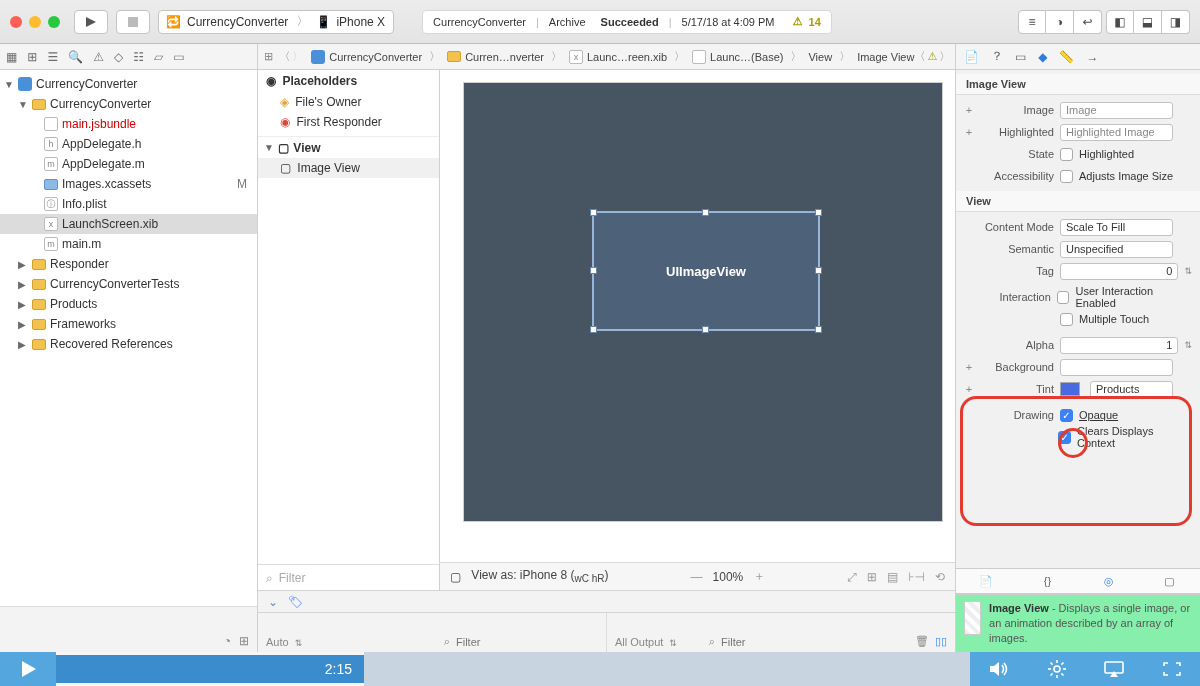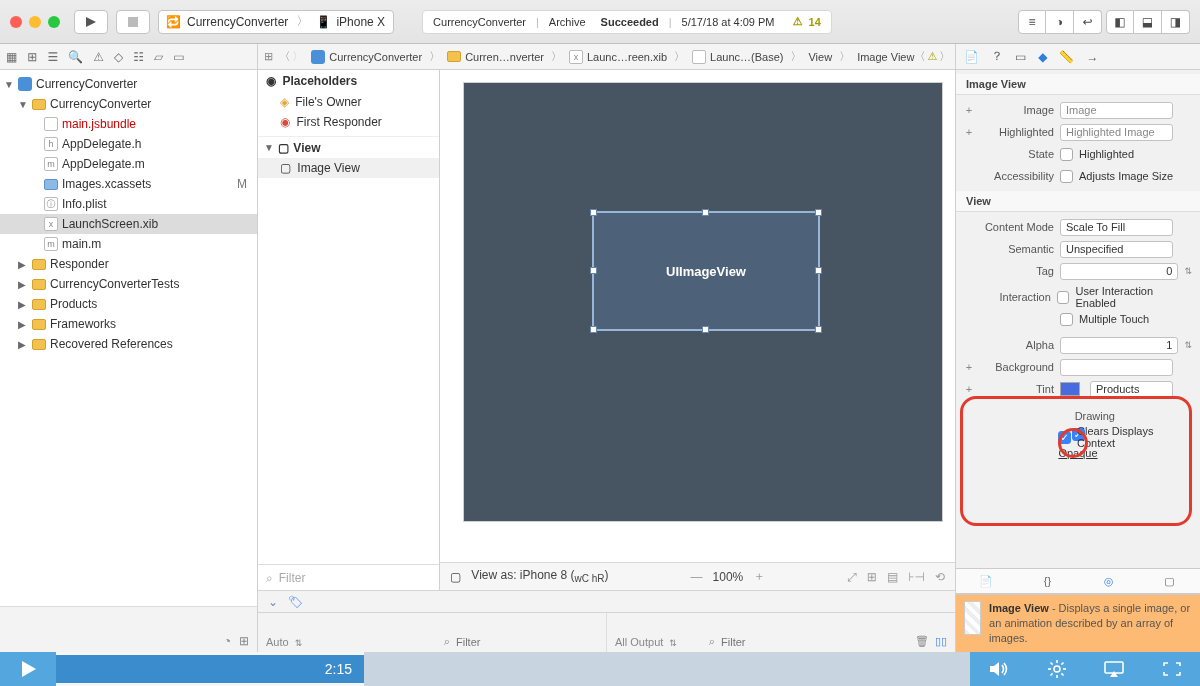--- a/index.html
+++ b/index.html
@@ -80,21 +80,21 @@
 .form{padding:4px 8px;}
 .frow{display:flex;align-items:center;height:22px;gap:6px;}
 .frow label{width:74px;text-align:right;color:#555;}
 .ctrl{flex:1;height:17px;border:1px solid #c2c2c2;border-radius:3px;background:#fff;font-size:11px;padding:0 5px;color:#888;display:flex;align-items:center;}
 .ctrl.sel2{color:#333;background:#fff;position:relative;}
 .chk{width:13px;height:13px;border:1px solid #aaa;border-radius:3px;background:#fff;display:inline-flex;align-items:center;justify-content:center;color:#fff;font-size:10px;}
 .chk.on{background:#3b82f6;border-color:#3b82f6;}
 .tint-sw{width:20px;height:14px;border:1px solid #aaa;background:#4a6bdf;display:inline-block;margin-right:4px;}
 .plus{color:#888;width:10px;text-align:center;}
 
-.objlib{border-top:1px solid #ccc;background:#fdba74;padding:6px 8px;display:flex;gap:8px;align-items:flex-start;}
+.objlib{border-top:1px solid #ccc;background:#86efac;padding:6px 8px;display:flex;gap:8px;align-items:flex-start;}
 .objthumb{width:34px;height:34px;border:1px solid #ccc;background:repeating-linear-gradient(45deg,#eee,#eee 4px,#fff 4px,#fff 8px);}
 .objtext{font-size:11px;color:#555;line-height:1.35;}
 .objtext b{color:#333;}
 .highlight-circle{position:absolute;border:3px solid #e23b2e;border-radius:50%;pointer-events:none;}
 .highlight-rect{position:absolute;border:3px solid #e23b2e;border-radius:16px;pointer-events:none;}
 
 
 .video { position:absolute; left:0; right:0; bottom:0; height:34px; display:flex; align-items:center; pointer-events:auto; }
 .video .blueseg{height:34px;background:#54a6df;}
 .video .play{width:56px;display:flex;align-items:center;justify-content:center;color:#fff;}
@@ -450,21 +450,21 @@
           </div>
         <div class="frow">
             <span class="plus">+</span>
             <label>Tint</label>
             <span class="tint-sw"></span>
             <div class="ctrl sel2">
               <span>Products</span>
             </div>
             <div class="blue-end"></div>
           </div>
-        <div class="frow" style="margin-top:4px;flex-direction:column;">
+        <div class="frow" style="margin-top:4px;">
             <span class="plus"></span>
             <label>Drawing</label>
             <span class="chk on">✓</span>
             <span style="color:#333;text-decoration:underline;">Opaque</span>
           </div>
         <div class="frow">
             <span class="plus"></span>
             <label></label>
             <span class="chk on">✓</span>
             <span style="color:#333;">Clears Displays Context</span>

